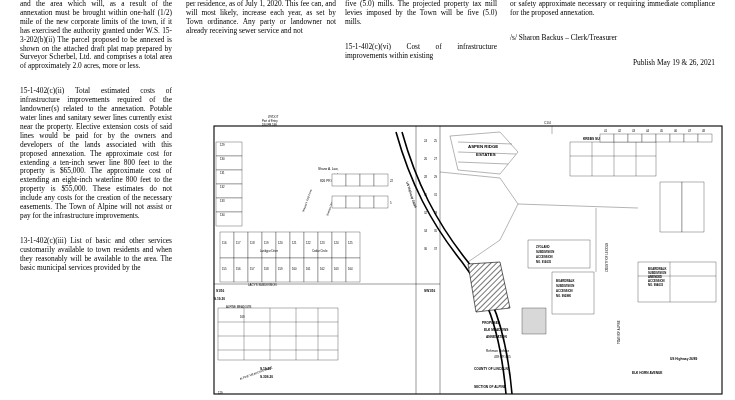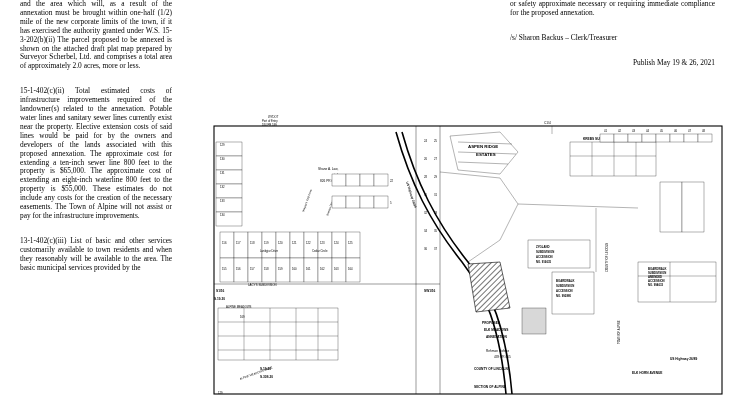--- a/index.html
+++ b/index.html
@@ -61,21 +61,28 @@
 <div class="page">
 
   <div class="cols">
 
     <div class="col" id="col1">
       <p>and the area which will, as a result of the annexation must be brought within one-half (1/2) mile of the new corporate limits of the town, if it has exercised the authority granted under W.S. 15-3-202(b)(ii)  The parcel proposed to be annexed is shown on the attached draft plat map prepared by Surveyor Scherbel, Ltd. and comprises a total area of approximately 2.0 acres, more or less.</p>
       <p>15-1-402(c)(ii) Total estimated costs of infrastructure improvements required of the landowner(s) related to the annexation. Potable water lines and sanitary sewer lines currently exist near the property. Elective extension costs of said lines would be paid for by the owners and developers of the lands associated with this proposed annexation. The approximate cost for extending a ten-inch sewer line 800 feet to the property is $65,000. The approximate cost of extending an eight-inch waterline 800 feet to the property is $55,000. These estimates do not include any costs for the creation of the necessary easements. The Town of Alpine will not assist or pay for the infrastructure improvements.</p>
       <p>13-1-402(c)(iii) List of basic and other services customarily available to town residents and when they reasonably will be available to the area. The basic municipal services provided by the</p>
     </div>
 
-
+    <div class="col" id="col2">
+      <p>per residence, as of July 1, 2020. This fee can, and will most likely, increase each year, as set by Town ordinance. Any party or landowner not already receiving sewer service and not</p>
+    </div>
+
+    <div class="col" id="col3">
+      <p>five (5.0) mills. The projected property tax mill levies imposed by the Town will be five (5.0) mills.</p>
+      <p>15-1-402(c)(vi) Cost of infrastructure improvements within existing</p>
+    </div>
 
     <div class="col" id="col4">
       <p>or safety approximate necessary or requiring immediate compliance for the proposed annexation.</p>
       <p class="sig">/s/ Sharon Backus – Clerk/Treasurer</p>
       <p class="right bold">Publish May 19 &amp; 26, 2021</p>
     </div>
 
   </div>
 
   <div class="map">

